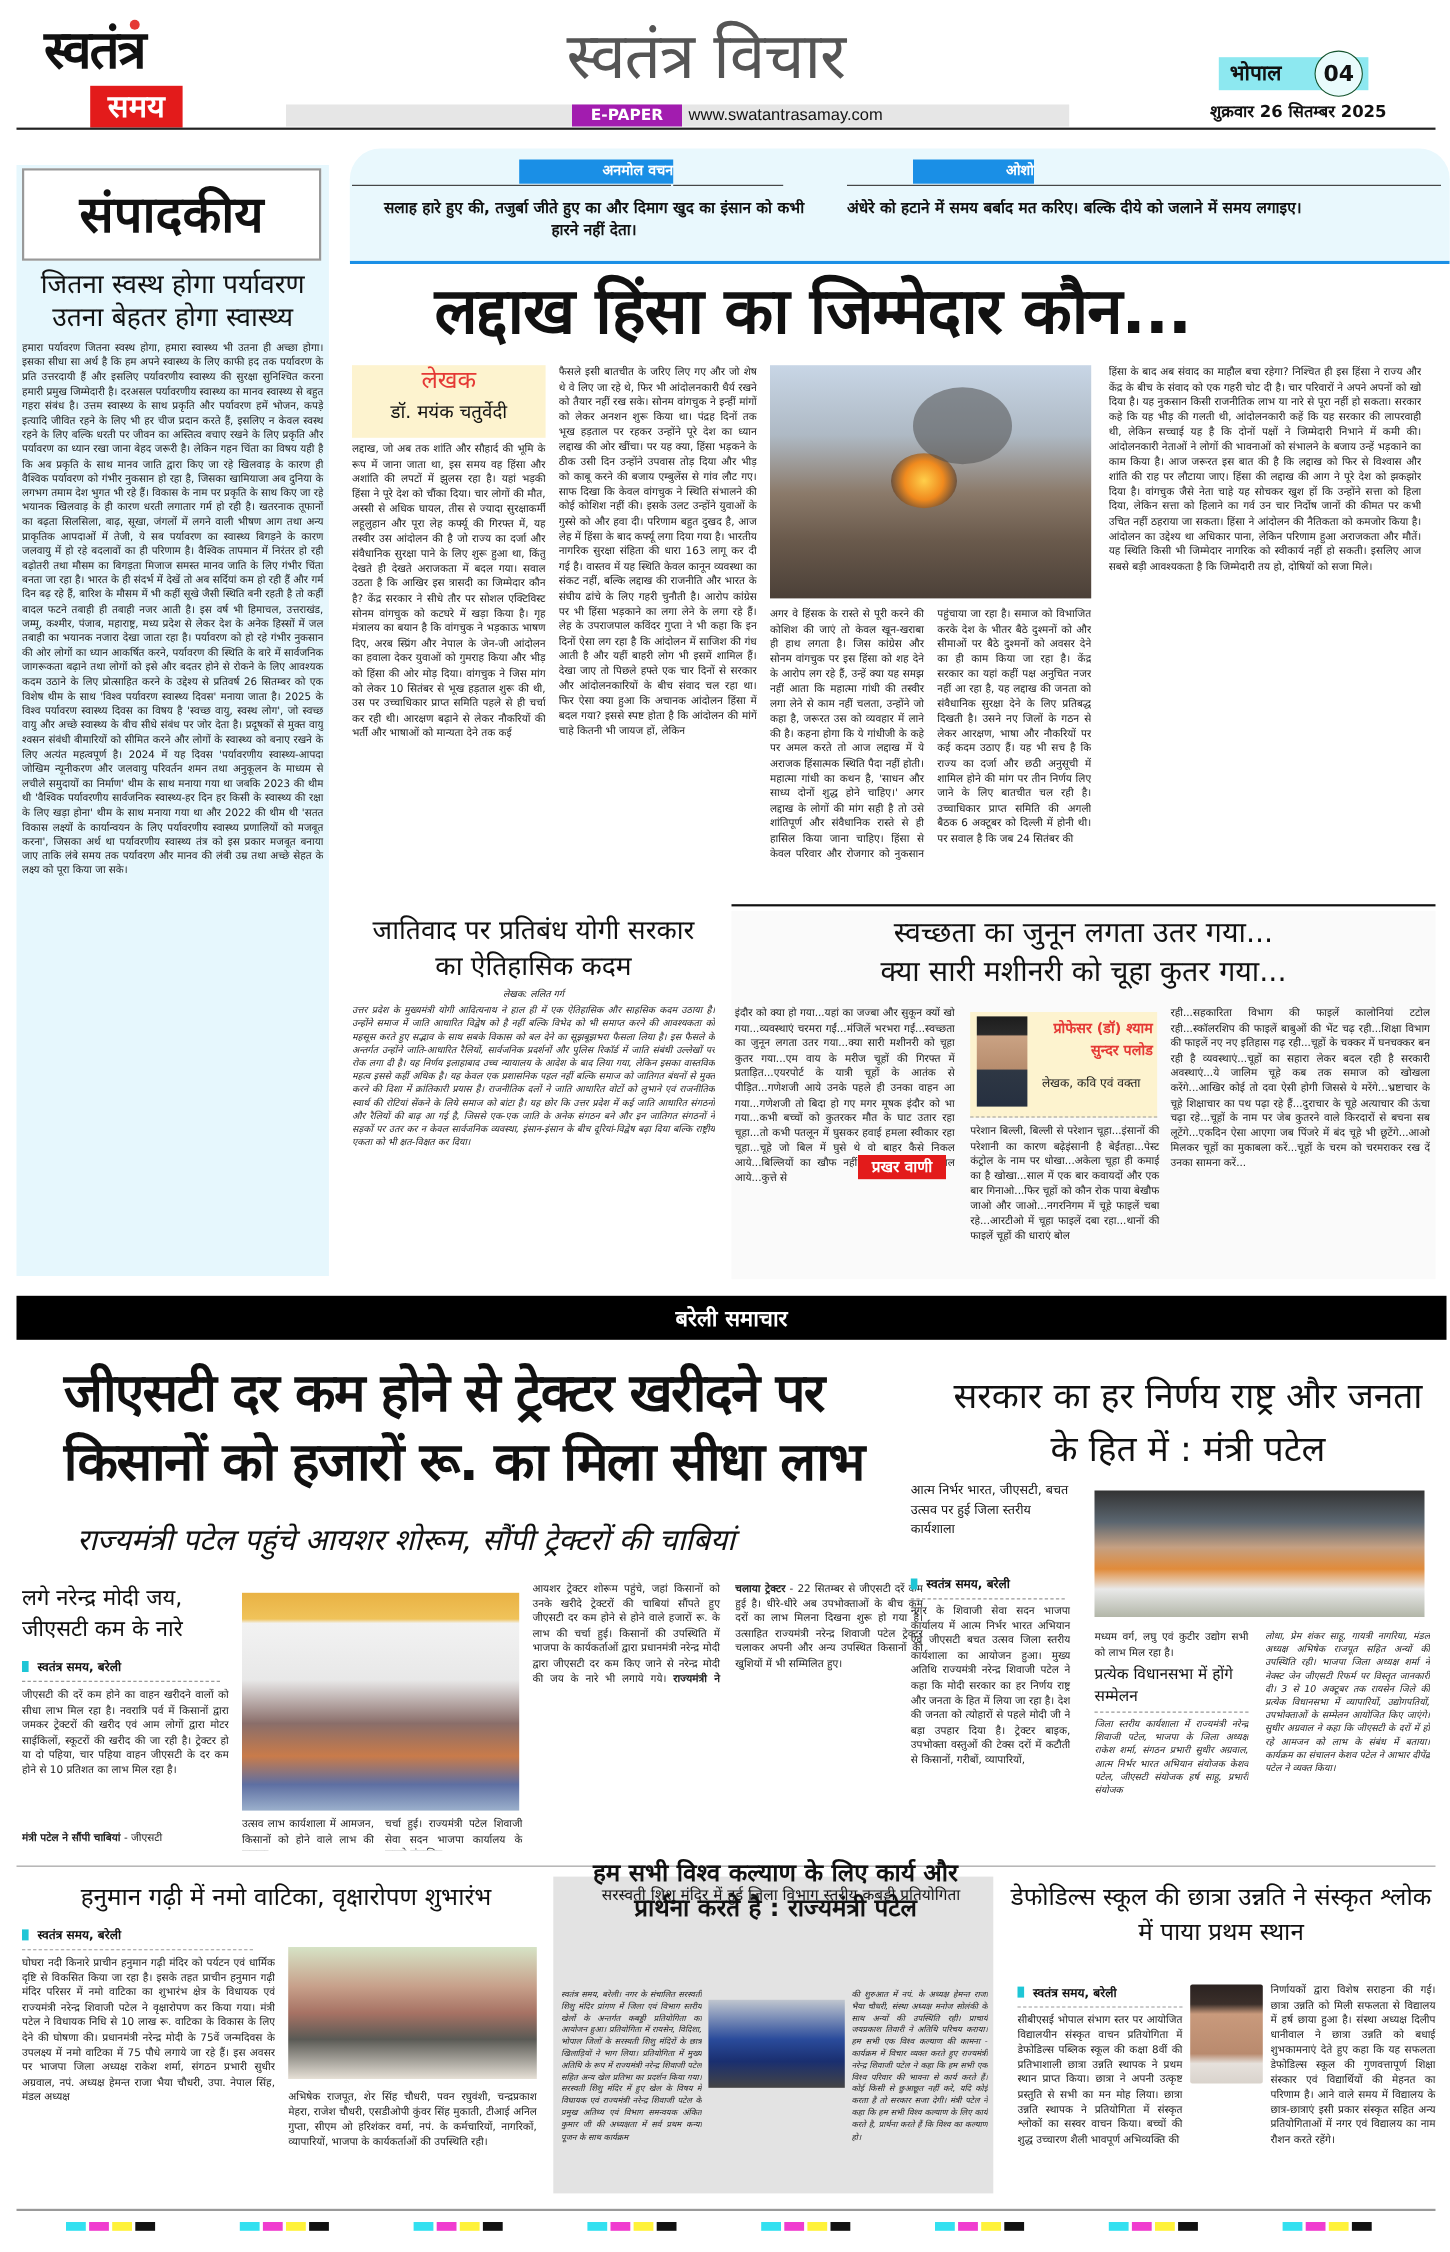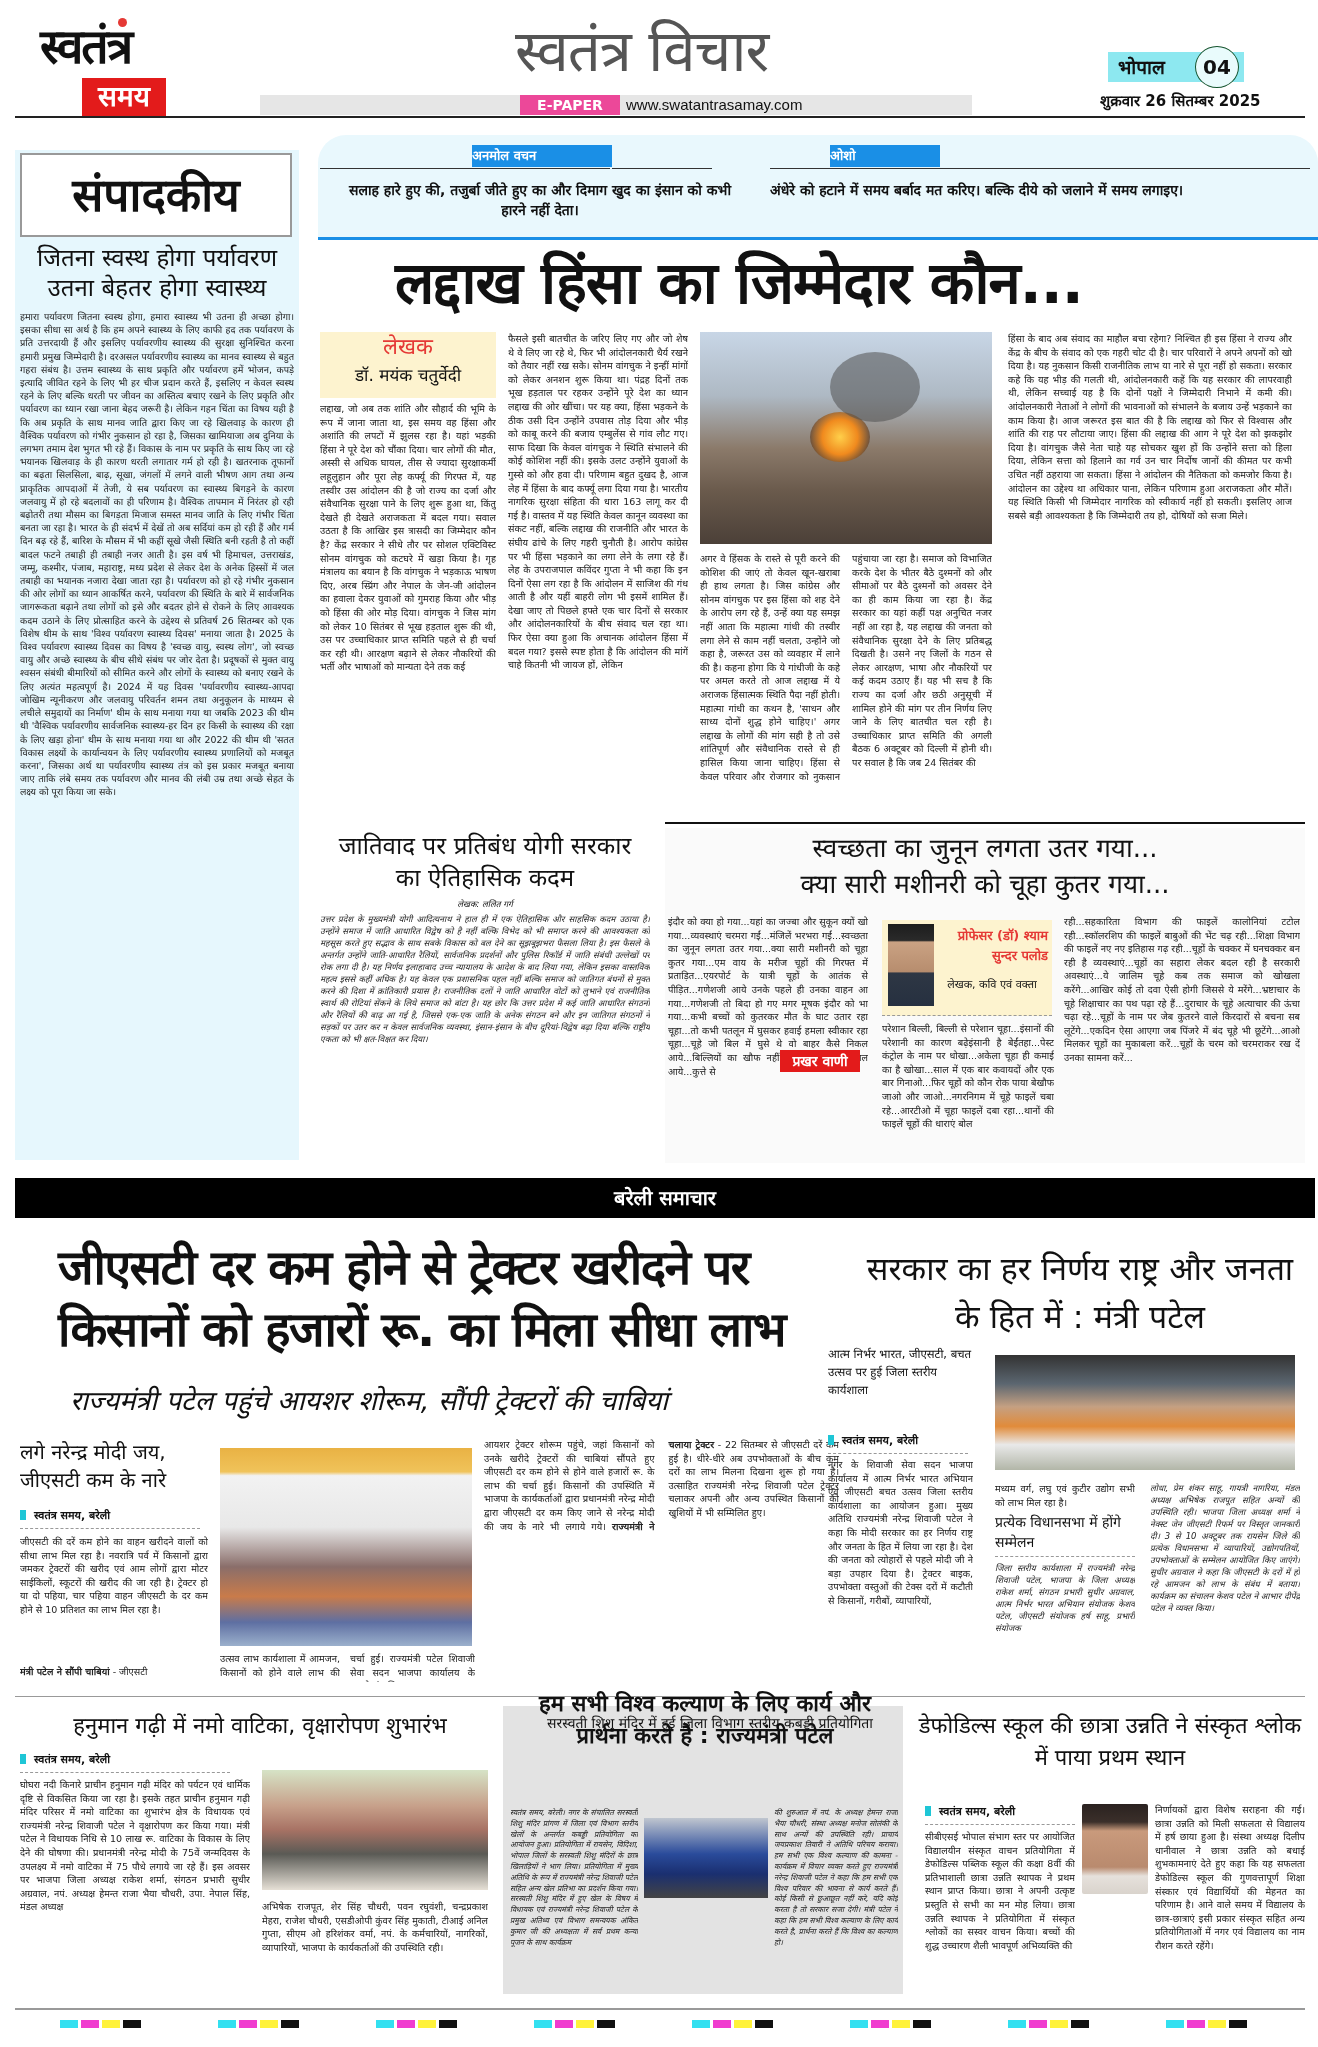--- a/index.html
+++ b/index.html
@@ -9,36 +9,36 @@
   .small { font-size: 8.5px; line-height: 12px; }
   .ital { font-style: italic; }
   .photo { position: absolute; overflow: hidden; }
 
   
   .logo-top { left: 40px; top: 20px; font-family: "DejaVu Sans", sans-serif; font-weight: 900; font-size: 48px; line-height: 52px; letter-spacing: -2px; color: #111; }
   .logo-dot { left: 118px; top: 18px; width: 9px; height: 9px; border-radius: 50%; background: #e53935; }
   .logo-red { left: 82px; top: 78px; width: 84px; height: 38px; background: #e31b1b; color: #fff; font-weight: 900; font-size: 28px; text-align: center; line-height: 38px; }
   .title-main { left: 515px; top: 18px; font-size: 58px; line-height: 66px; color: #555; font-weight: 400; letter-spacing: -1px; }
   .urlbar { left: 260px; top: 95px; width: 712px; height: 20px; background: #e6e6e6; }
-  .epaper { left: 520px; top: 95px; width: 100px; height: 20px; background: #ec4899; color: #fff; font-weight: 700; font-size: 14px; line-height: 20px; text-align: center; }
+  .epaper { left: 520px; top: 95px; width: 100px; height: 20px; background: #a21caf; color: #fff; font-weight: 700; font-size: 14px; line-height: 20px; text-align: center; }
   .url { left: 626px; top: 95px; font-size: 15px; line-height: 20px; color: #111; font-family: "Liberation Sans", sans-serif; }
   .city-bg { left: 1108px; top: 52px; width: 136px; height: 30px; background: #8de8f0; }
   .city { left: 1118px; top: 52px; font-weight: 700; font-size: 19px; line-height: 30px; }
   .page-no { left: 1195px; top: 46px; width: 44px; height: 42px; border-radius: 50%; background: #e9fbfc; border: 1px solid #14532d; font-weight: 700; font-size: 20px; line-height: 40px; text-align: center; }
   .date { left: 1100px; top: 90px; font-size: 15px; font-weight: 700; line-height: 22px; }
   .rule { left: 15px; width: 1492px; height: 2px; background: #222; }
 
   
   .edit-col { left: 15px; top: 150px; width: 284px; height: 1010px; background: #e6f7fd; }
   .edit-box { left: 20px; top: 153px; width: 272px; height: 84px; border: 2px solid #999; background: #fff; font-size: 46px; font-weight: 900; text-align: center; line-height: 80px; }
   .edit-head { left: 22px; top: 243px; width: 270px; text-align: center; font-size: 24px; line-height: 30px; font-weight: 500; }
 
   
   .quote-strip { left: 318px; top: 135px; width: 1000px; height: 105px; background: #e9f8fd; border-radius: 28px 28px 0 0; border-bottom: 3px solid #1a8fe6; }
-  .qlabel { height: 22px; background: #1a8fe6; color: #fff; font-weight: 700; font-size: 13px; line-height: 22px; text-align: left; }
+  .qlabel { height: 22px; background: #1a8fe6; color: #fff; font-weight: 700; font-size: 13px; line-height: 22px; text-align: right; }
   .qline { height: 1px; background: #333; }
   .qtext { font-size: 14px; line-height: 20px; font-weight: 700; }
 
   .main-head { left: 395px; top: 248px; font-size: 58px; line-height: 70px; font-weight: 900; letter-spacing: -1px; text-align: center; }
   .author-box { left: 320px; top: 332px; width: 176px; height: 66px; background: #fdf3cf; text-align: center; }
   .author-label { font-size: 22px; color: #e53935; line-height: 30px; font-weight: 500; }
   .author-name { font-size: 17px; line-height: 26px; }
 
   .sub-head { font-size: 24px; line-height: 32px; text-align: center; font-weight: 500; }
 

